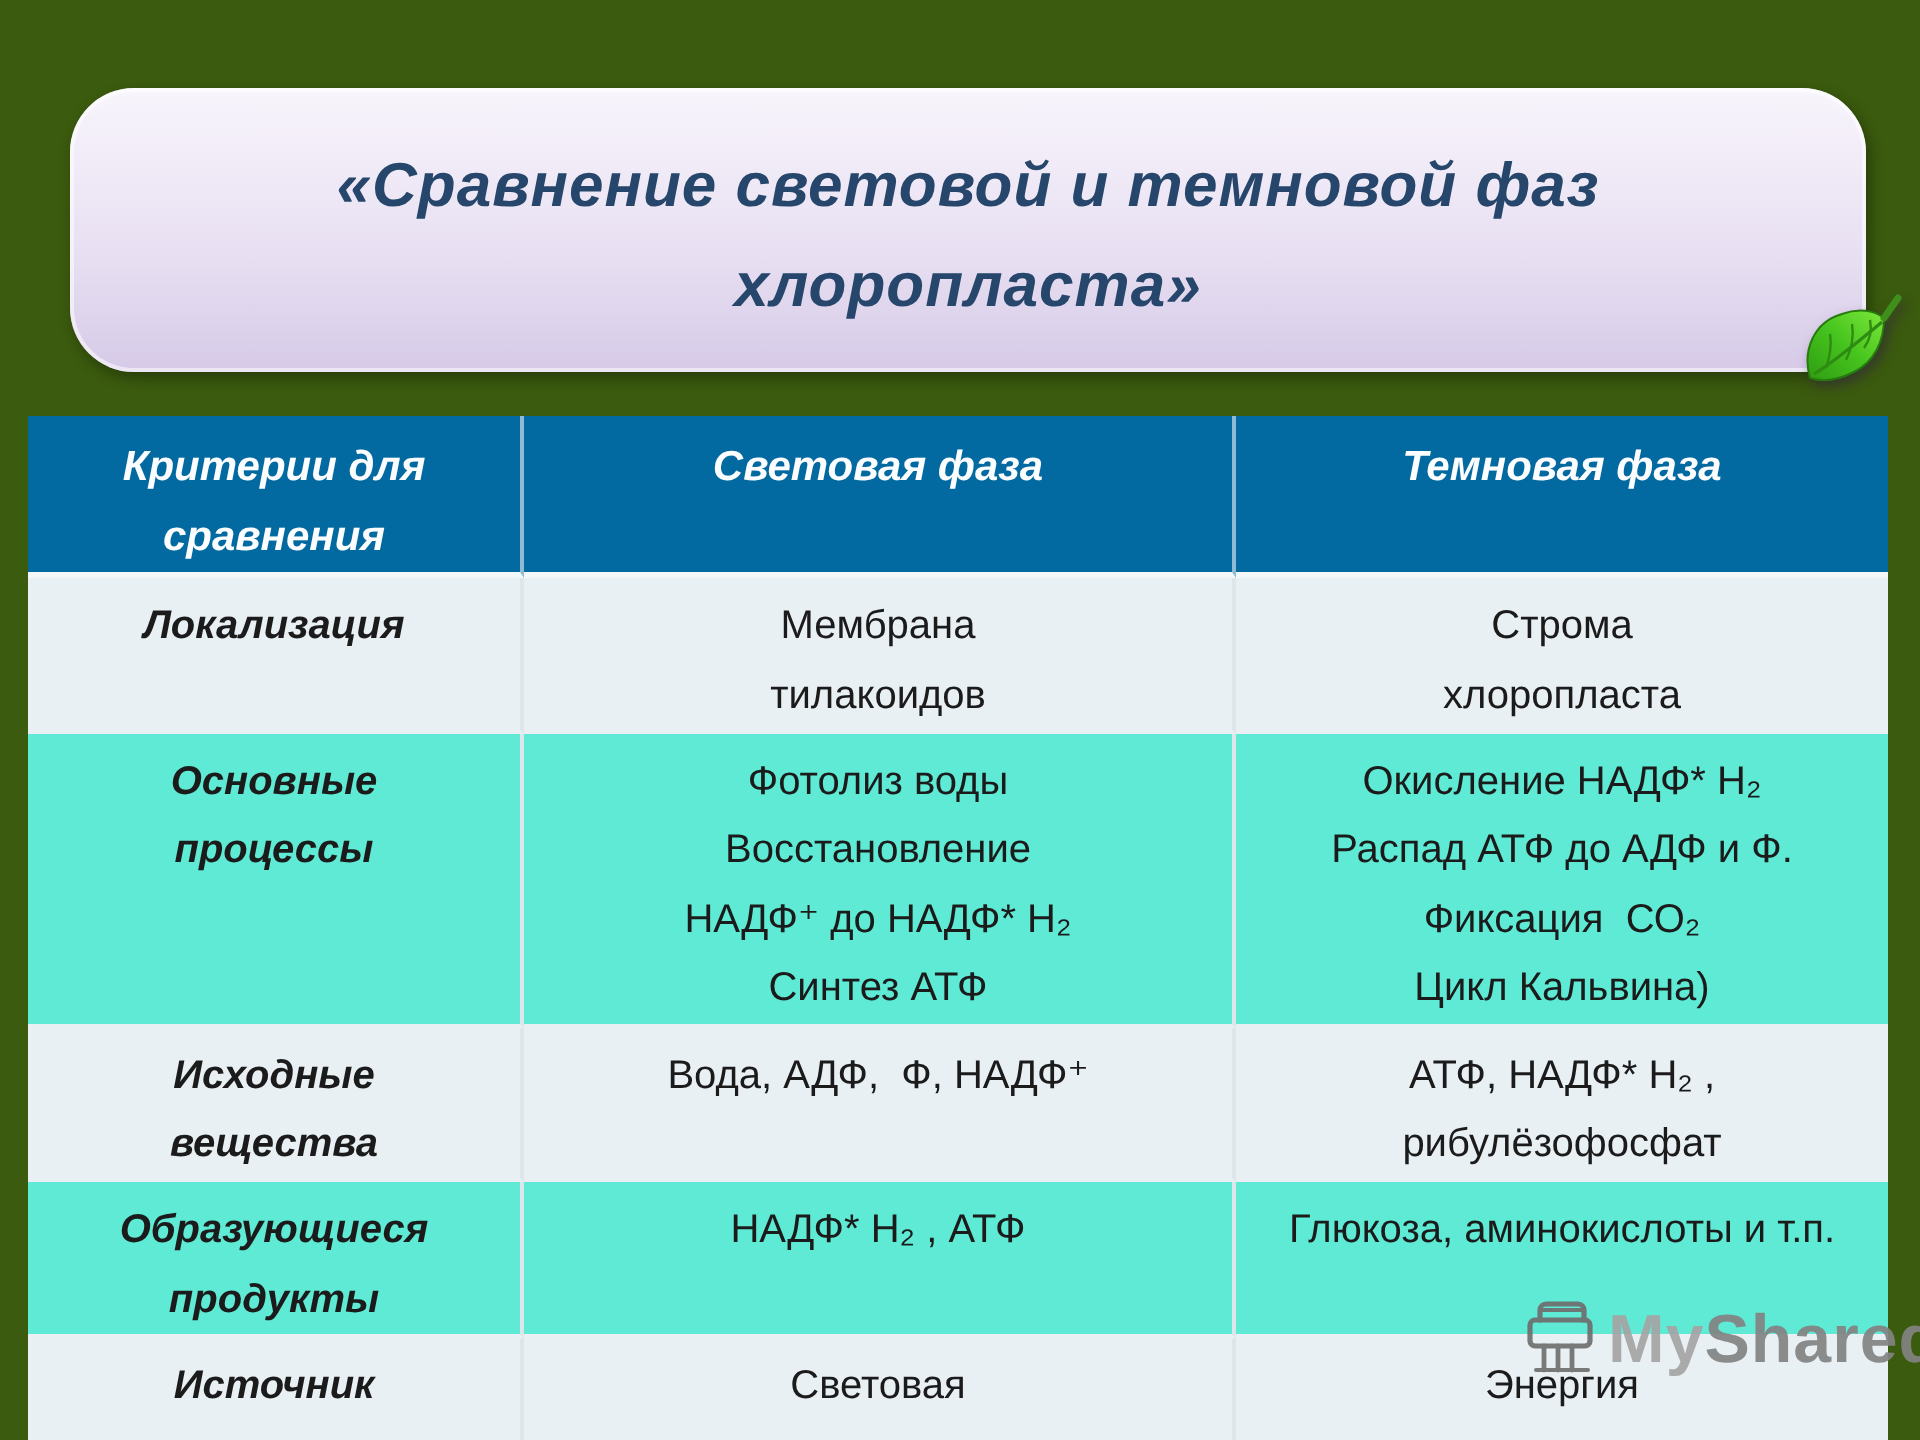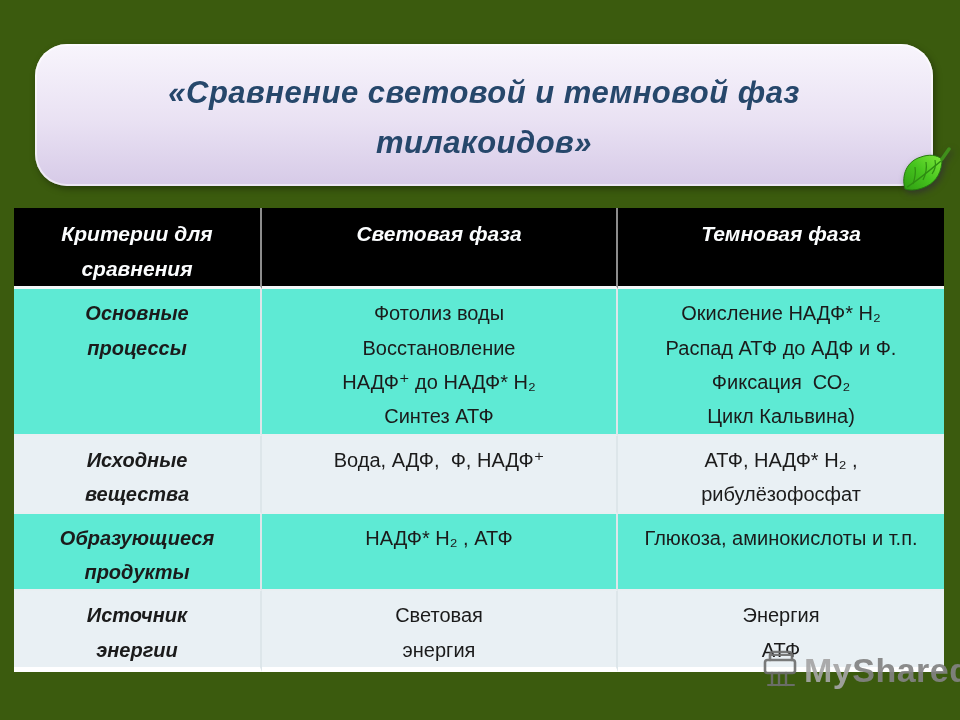--- a/index.html
+++ b/index.html
@@ -43,21 +43,21 @@
     table-layout: fixed;
   }
   col.c1 { width: 248px; } col.c2 { width: 356px; } col.c3 { width: 326px; }
   th, td {
     vertical-align: top;
     text-align: center;
     white-space: pre-wrap;
     box-sizing: border-box;
   }
   th {
-    background: #000000;
+    background: #0369a1;
     color: #fbfdfe;
     font-style: italic;
     font-weight: bold;
     font-size: 21px;
     line-height: 1.65;
     height: 70px;
     padding: 9px 6px 0 6px;
     border-right: 2px solid rgba(255,255,255,0.55);
     border-bottom: 3px solid #f3f7f8;
   }
@@ -93,21 +93,21 @@
   .printer { width: 44px; height: 44px; margin-right: 2px; }
 </style>
 </head>
 <body>
 
 <div class="slide">
 
   <div class="header-box">
     <div class="title">
       <div>«Сравнение световой и темновой фаз</div>
-      <div>тилакоидов»</div>
+      <div>хлоропласта»</div>
     </div>
     <span class="leaf-wrap">
       <svg viewBox="0 0 52 52" width="52" height="54">
         <defs>
           <linearGradient id="leafg" x1="0" y1="1" x2="1" y2="0">
             <stop offset="0" stop-color="#2f9c12"></stop>
             <stop offset="0.5" stop-color="#46c41e"></stop>
             <stop offset="1" stop-color="#7ee83a"></stop>
           </linearGradient>
         </defs>
@@ -127,20 +127,27 @@
       </colgroup>
     <thead>
       <tr>
         <th>Критерии для
 сравнения</th>
         <th>Световая фаза</th>
         <th>Темновая фаза</th>
       </tr>
     </thead>
     <tbody>
+      <tr class="light r1">
+        <td class="crit">Локализация</td>
+        <td>Мембрана
+тилакоидов</td>
+        <td>Строма
+хлоропласта</td>
+      </tr>
       <tr class="white r2">
         <td class="crit">Основные
 процессы</td>
         <td>Фотолиз воды
 Восстановление
 НАДФ⁺ до НАДФ* Н₂
 Синтез АТФ</td>
         <td>Окисление НАДФ* Н₂
 Распад АТФ до АДФ и Ф.
 Фиксация  СО₂

